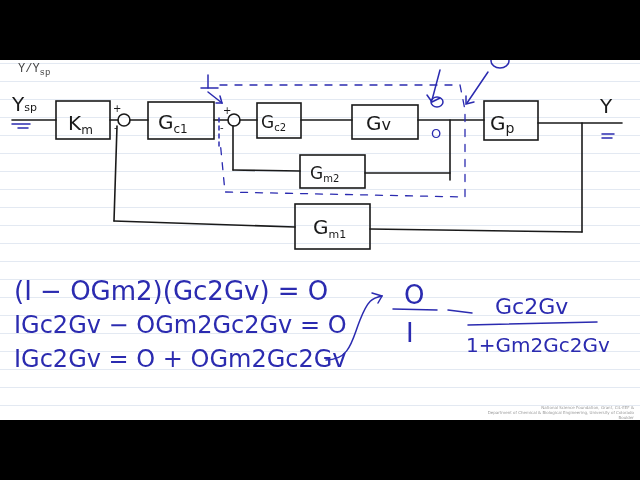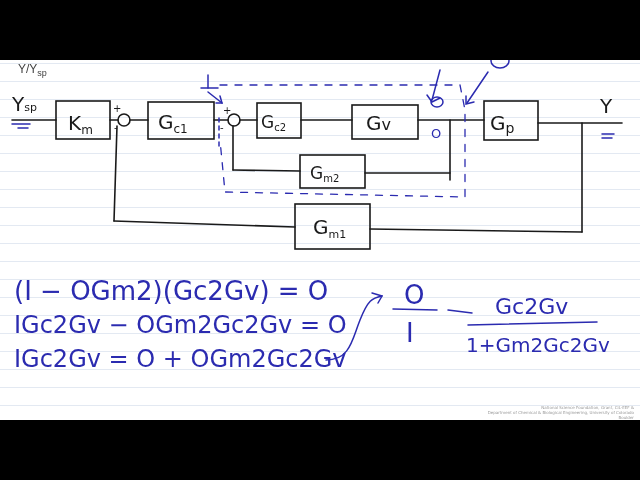--- a/index.html
+++ b/index.html
@@ -5,21 +5,21 @@
   html, body { margin: 0; padding: 0; }
   body { width: 640px; height: 480px; overflow: hidden; background: #000; position: relative; font-family: "DejaVu Sans", sans-serif; }
   .page { position: absolute; left: 0; top: 60px; width: 640px; height: 360px; overflow: hidden;
     background-color: #ffffff;
     background-image: repeating-linear-gradient(to bottom, transparent 0px, transparent 17px, #e3e9f2 17px, #e3e9f2 18px);
     background-position: 0 4px;
   }
   .topbar, .bottombar { position: absolute; left: 0; width: 640px; background: #000; }
   .topbar { top: 0; height: 60px; }
   .bottombar { top: 420px; height: 60px; }
-  .header-text { position: absolute; left: 18px; top: 2px; font-size: 12px; color: #444; font-family: Liberation Sans, sans-serif; }
+  .header-text { position: absolute; left: 18px; top: 2px; font-size: 12px; color: #444; font-family: Liberation Mono, monospace; }
   .header-text sub { font-size: 9px; }
   svg.diagram { position: absolute; left: 0; top: 0; }
   .footer-credit { position: absolute; right: 6px; top: 345px; font-size: 4px; color: #999; text-align: right; line-height: 5px; width: 160px; }
 </style>
 </head>
 <body>
 
 <div class="topbar"></div>
 
 <div class="page">

